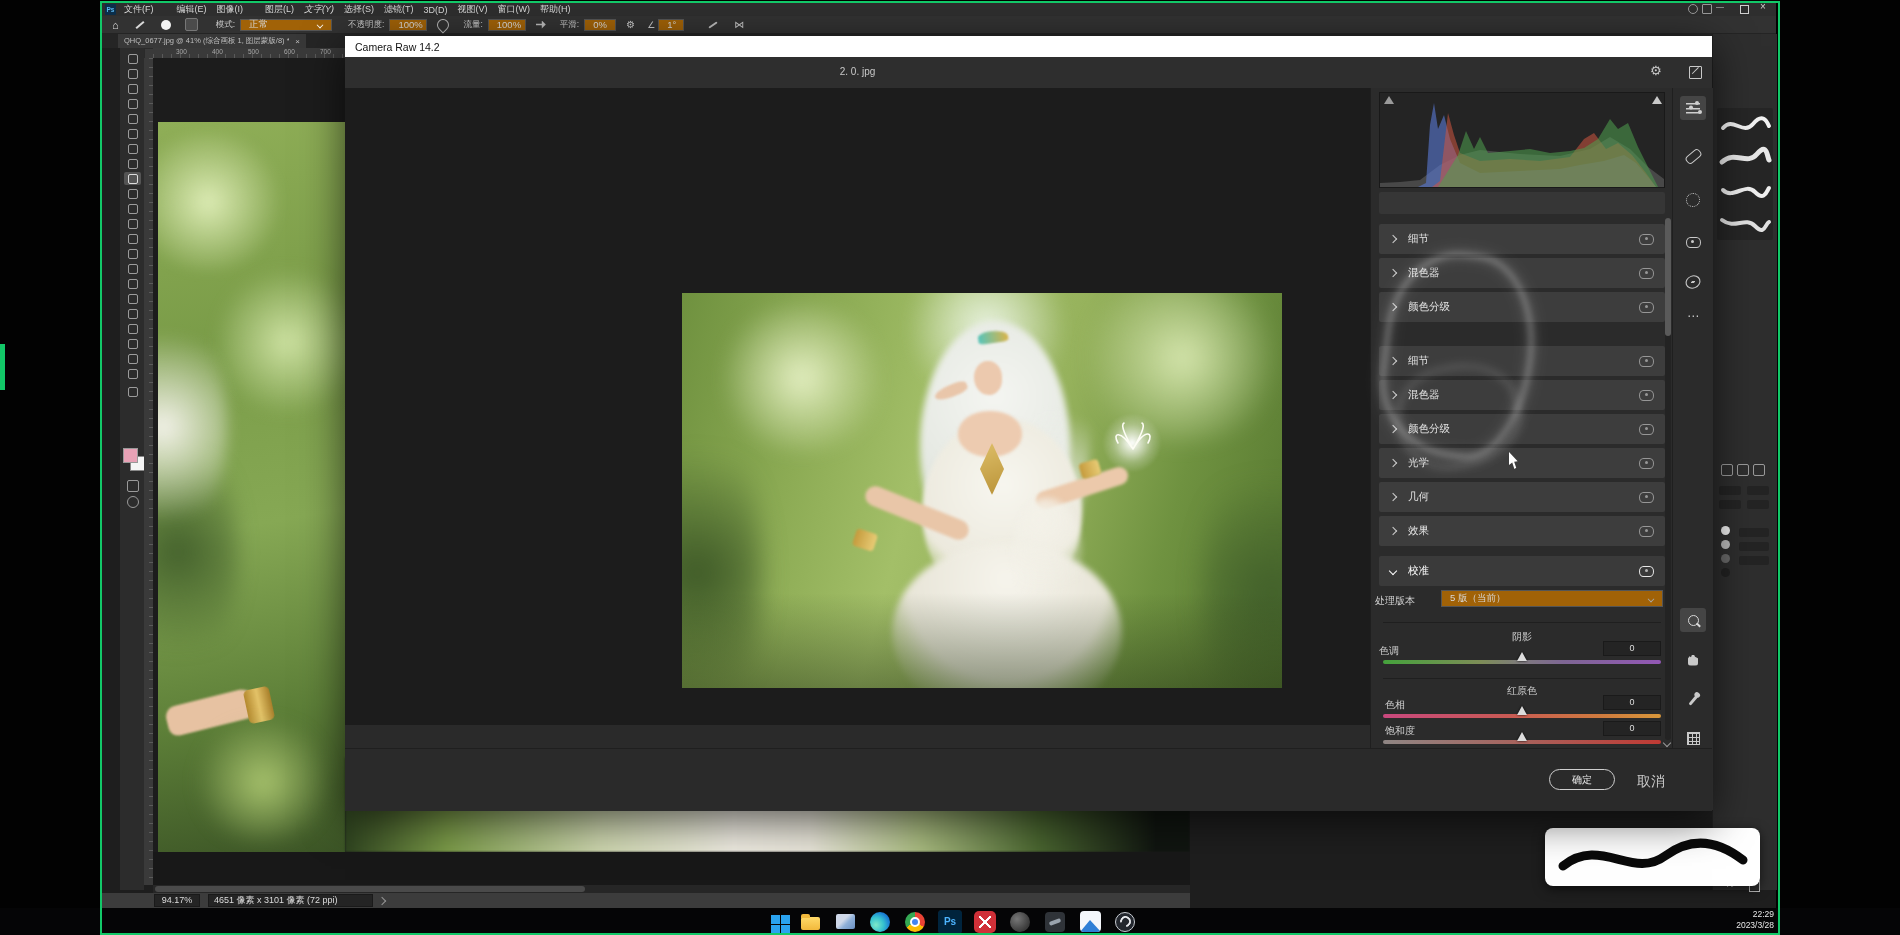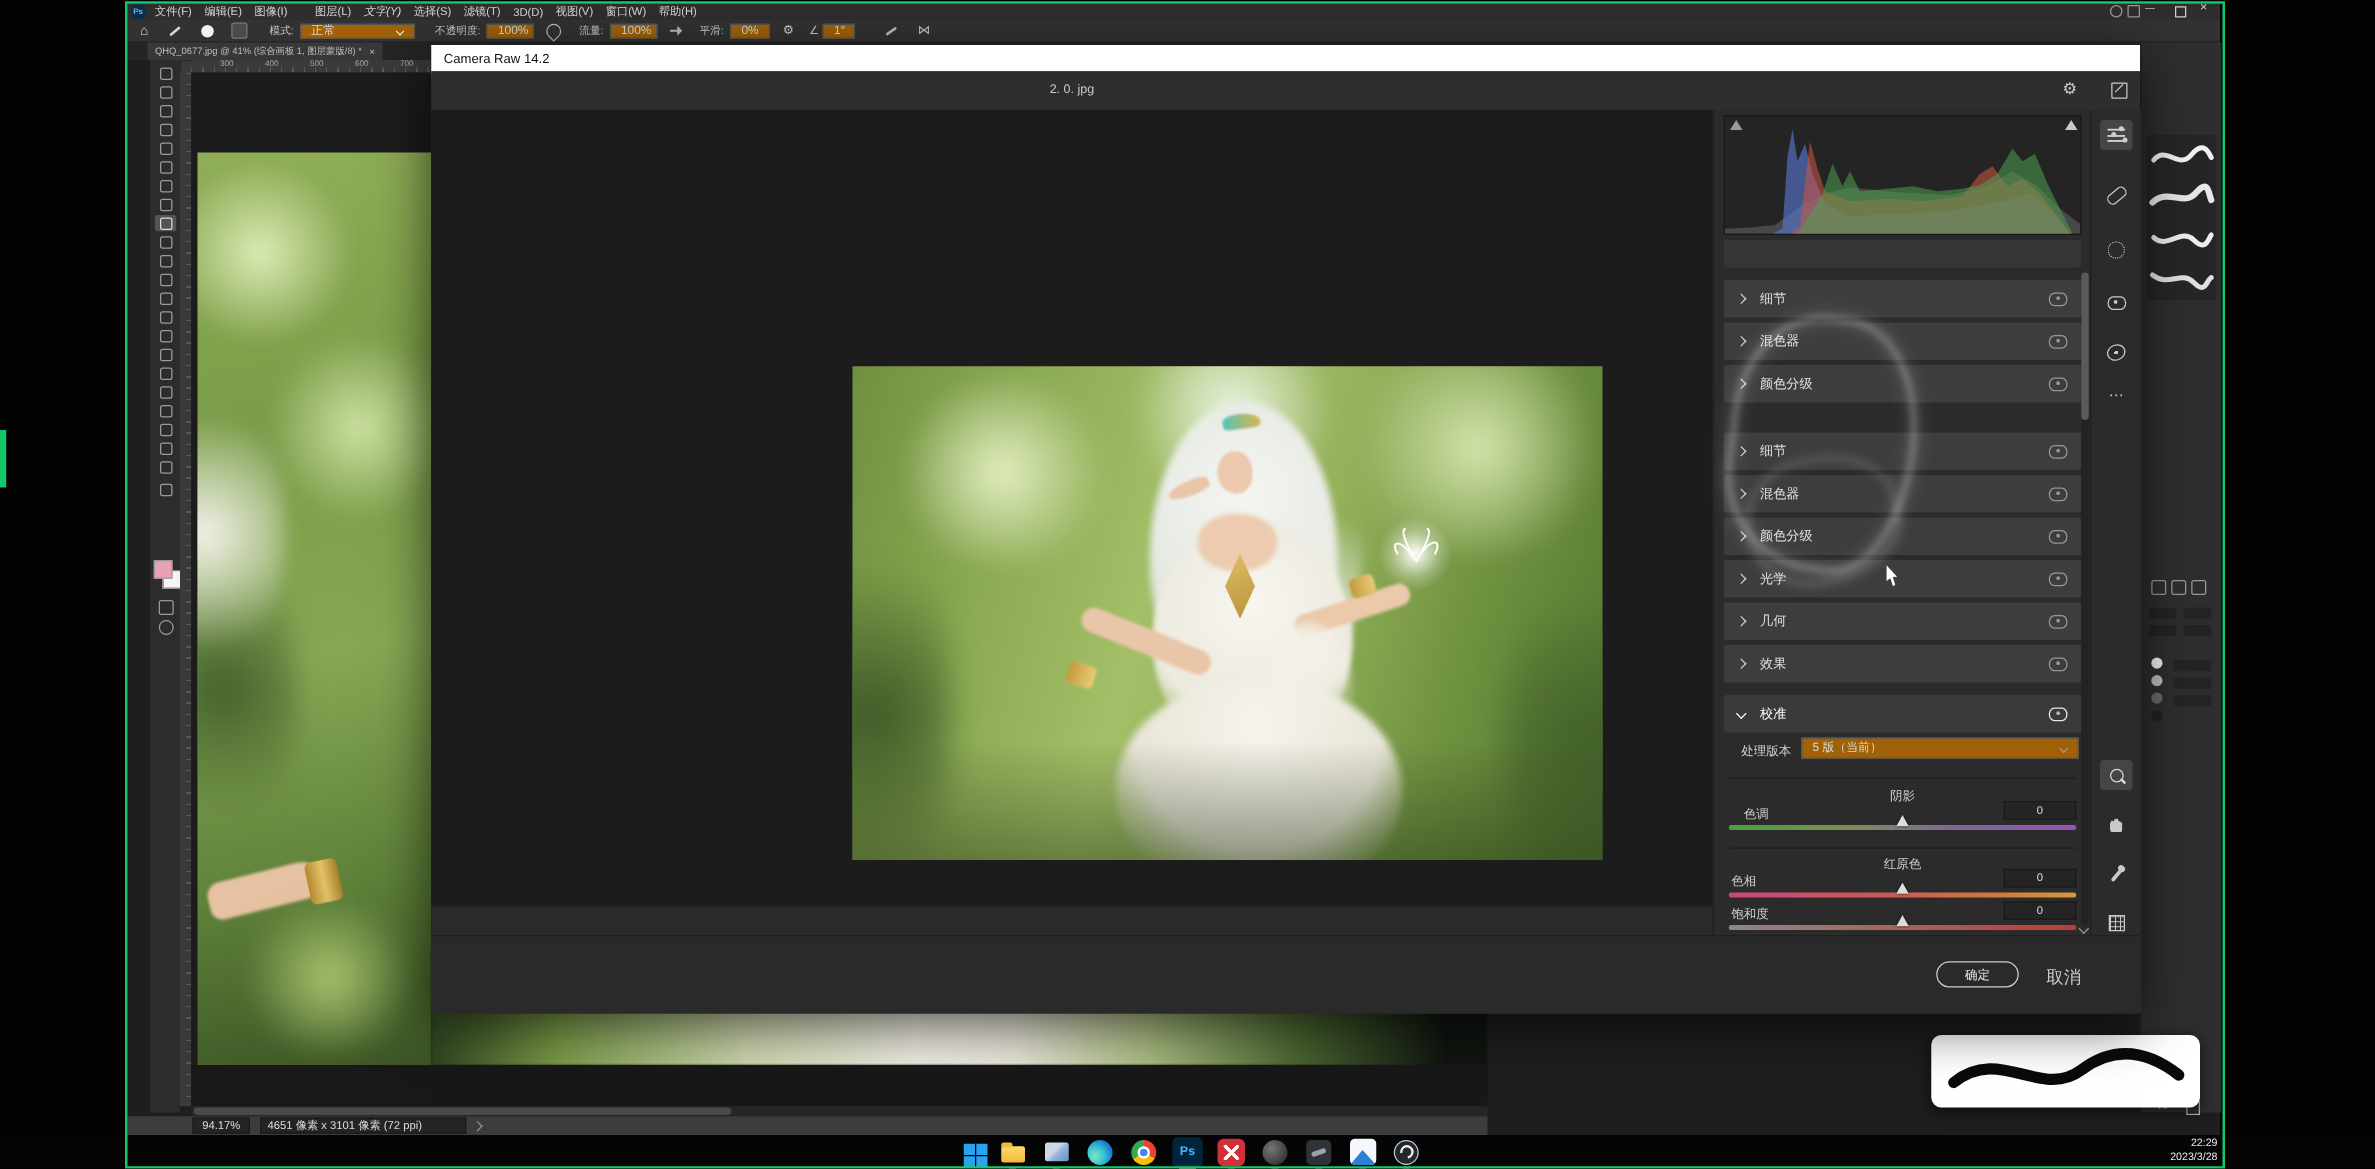--- a/index.html
+++ b/index.html
@@ -85,21 +85,21 @@
 
   <div class="abs" style="left:100px;top:1px;width:1676px;height:930px;border:2px solid #12c868;z-index:60;pointer-events:none;"></div>
   <div class="abs" style="left:0;top:344px;width:5px;height:46px;background:#12c868;"></div>
 
   <div class="abs" style="left:102px;top:3px;width:1674px;height:929px;background:#1e1e1e;"></div>
 
   <div class="abs" style="left:102px;top:3px;width:1674px;height:13px;background:#2e2e2e;display:flex;align-items:center;font-size:9px;color:#d6d6d6;">
     <span class="abs" style="left:3px;top:1px;width:11px;height:11px;background:#0b2e4a;color:#5ab6f0;font-size:6.5px;font-weight:bold;display:flex;align-items:center;justify-content:center;border-radius:1px;">Ps</span>
     <span style="width:22px;"></span>
     <span style="margin-right:10px;">文件(F)</span>
-    <span style="margin-right:10px;">编辑(E)</span>
+    <span style="margin-right:10px;margin-left:13px;">编辑(E)</span>
     <span style="margin-right:22px;">图像(I)</span>
     <span style="margin-right:10px;">图层(L)</span>
     <span style="margin-right:10px;font-style:italic;">文字(Y)</span>
     <span style="margin-right:10px;">选择(S)</span>
     <span style="margin-right:10px;">滤镜(T)</span>
     <span style="margin-right:10px;">3D(D)</span>
     <span style="margin-right:10px;">视图(V)</span>
     <span style="margin-right:10px;">窗口(W)</span>
     <span>帮助(H)</span>
   </div>
@@ -354,29 +354,29 @@
         <span class="chev-r"></span>
         <span class="grow">效果</span>
         <span class="eye"></span>
       </div>
 
       <div class="crs-row" style="top:468px;background:#3a3a3a;">
         <span class="chev-d"></span>
         <span class="grow" style="color:#fff;">校准</span>
         <span class="eye" style="opacity:1;border-color:#e8e8e8;"></span>
       </div>
-      <span class="abs" style="left:22px;top:506px;font-size:10px;color:#cfcfcf;text-align:center;">处理版本</span>
+      <span class="abs" style="left:4px;top:506px;font-size:10px;color:#cfcfcf;text-align:center;">处理版本</span>
       <span class="ddl abs" style="left:70px;top:502px;width:222px;height:17px;justify-content:space-between;">
         <span>5 版（当前）</span>
         <span class="chev-d" style="transform:rotate(45deg) scale(.8);border-color:#aaa;"></span>
       </span>
       <div class="abs" style="left:12px;top:534px;width:278px;height:1px;background:#1f1f1f;"></div>
 
       <span class="abs" style="left:0;top:542px;width:302px;text-align:center;font-size:10px;color:#cfcfcf;">阴影</span>
-      <span class="abs" style="left:24px;top:556px;font-size:10px;color:#cfcfcf;">色调</span>
+      <span class="abs" style="left:8px;top:556px;font-size:10px;color:#cfcfcf;">色调</span>
       <span class="valbox abs" style="left:232px;top:553px;width:56px;height:13px;line-height:13px;">0</span>
       <div class="track track-tint" style="left:12px;top:572px;width:278px;">
         <span class="thumb" style="left:134px;"></span>
       </div>
       <div class="abs" style="left:12px;top:590px;width:278px;height:1px;background:#1f1f1f;"></div>
 
       <span class="abs" style="left:0;top:596px;width:302px;text-align:center;font-size:10px;color:#cfcfcf;">红原色</span>
       <span class="abs" style="left:14px;top:610px;font-size:10px;color:#cfcfcf;">色相</span>
       <span class="valbox abs" style="left:232px;top:607px;width:56px;height:13px;line-height:13px;">0</span>
       <div class="track track-hue" style="left:12px;top:626px;width:278px;">

